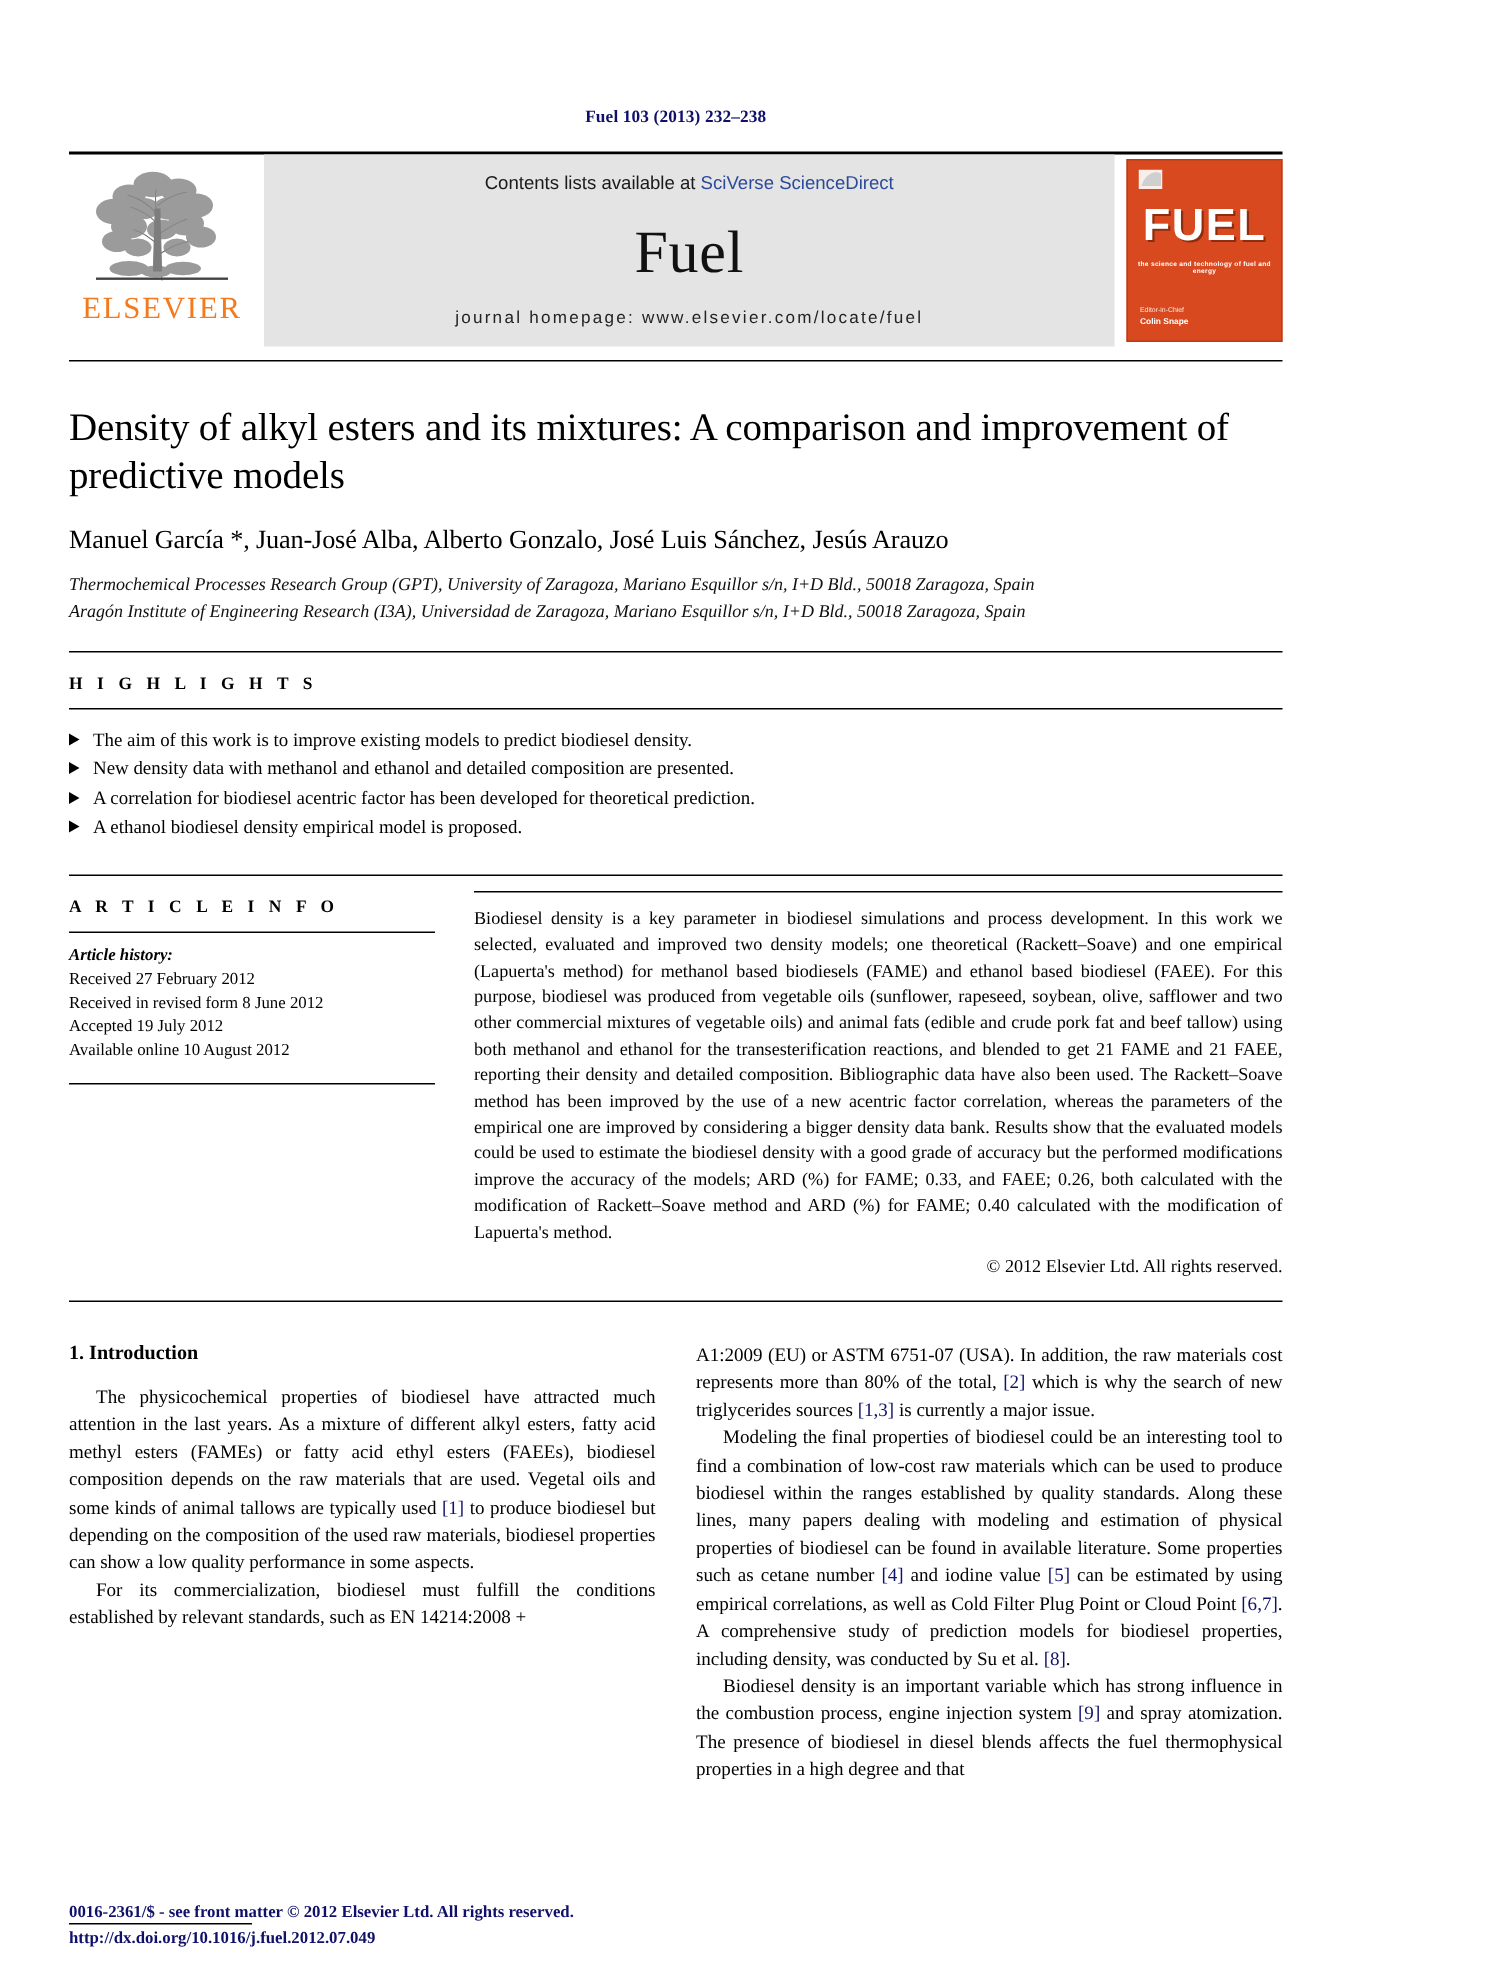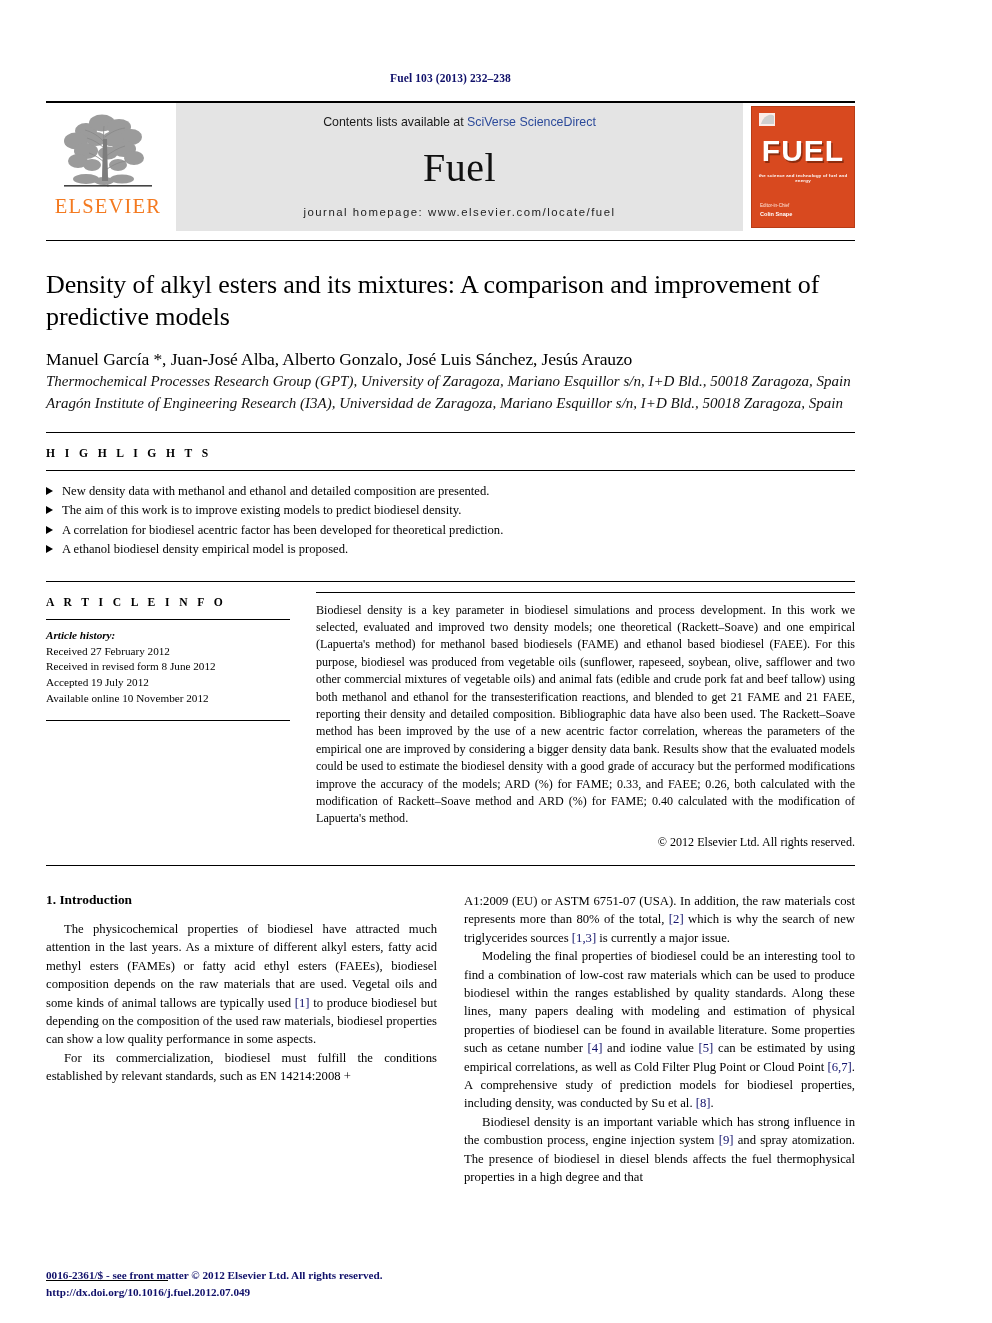--- a/index.html
+++ b/index.html
@@ -155,23 +155,24 @@
     margin: 28px 0 0 0;
     letter-spacing: -0.1px;
   }
   .authors {
     font-family: "Liberation Serif", serif;
     font-size: 17.5px;
     margin-top: 17px;
     letter-spacing: -0.1px;
   }
   .affiliations {
+    margin-top: 11px;
     font-family: "Liberation Serif", serif;
     font-style: italic;
-    font-size: 15px;
+    font-size: 12px;
     line-height: 1.47;
     color: #111;
   }
 
   
   .section-rule-top {
     border-top: 1.2px solid #000;
     margin-top: 17px;
   }
   .hl-head, .sec-head {
@@ -394,37 +395,37 @@
   <div class="authors">Manuel García *, Juan-José Alba, Alberto Gonzalo, José Luis Sánchez, Jesús Arauzo</div>
   <div class="affiliations">
     <div>Thermochemical Processes Research Group (GPT), University of Zaragoza, Mariano Esquillor s/n, I+D Bld., 50018 Zaragoza, Spain</div>
     <div>Aragón Institute of Engineering Research (I3A), Universidad de Zaragoza, Mariano Esquillor s/n, I+D Bld., 50018 Zaragoza, Spain</div>
   </div>
 
   <div class="section-rule-top"></div>
   <div class="hl-head">H I G H L I G H T S</div>
   <div class="hl-rule"></div>
   <ul class="hl-list">
+    <li><span class="hl-bullet"></span><span>The aim of this work is to improve existing models to predict biodiesel density.</span></li>
     <li><span class="hl-bullet"></span><span>New density data with methanol and ethanol and detailed composition are presented.</span></li>
-    <li><span class="hl-bullet"></span><span>The aim of this work is to improve existing models to predict biodiesel density.</span></li>
     <li><span class="hl-bullet"></span><span>A correlation for biodiesel acentric factor has been developed for theoretical prediction.</span></li>
     <li><span class="hl-bullet"></span><span>A ethanol biodiesel density empirical model is proposed.</span></li>
   </ul>
 
   <div class="info-abstract">
 
     <div class="col-info">
       <div class="sec-head">A R T I C L E    I N F O</div>
       <div class="info-rule"></div>
       <div class="info-body">
         <div class="lbl">Article history:</div>
         <div>Received 27 February 2012</div>
         <div>Received in revised form 8 June 2012</div>
         <div>Accepted 19 July 2012</div>
-        <div>Available online 10 November 2012</div>
+        <div>Available online 10 August 2012</div>
       </div>
       <div class="kw-rule"></div>
     </div>
 
     <div class="col-abs">
       <div class="abs-rule"></div>
       <div class="abs-body">Biodiesel density is a key parameter in biodiesel simulations and process development. In this work we selected, evaluated and improved two density models; one theoretical (Rackett–Soave) and one empirical (Lapuerta's method) for methanol based biodiesels (FAME) and ethanol based biodiesel (FAEE). For this purpose, biodiesel was produced from vegetable oils (sunflower, rapeseed, soybean, olive, safflower and two other commercial mixtures of vegetable oils) and animal fats (edible and crude pork fat and beef tallow) using both methanol and ethanol for the transesterification reactions, and blended to get 21 FAME and 21 FAEE, reporting their density and detailed composition. Bibliographic data have also been used. The Rackett–Soave method has been improved by the use of a new acentric factor correlation, whereas the parameters of the empirical one are improved by considering a bigger density data bank. Results show that the evaluated models could be used to estimate the biodiesel density with a good grade of accuracy but the performed modifications improve the accuracy of the models; ARD (%) for FAME; 0.33, and FAEE; 0.26, both calculated with the modification of Rackett–Soave method and ARD (%) for FAME; 0.40 calculated with the modification of Lapuerta's method.</div>
       <div class="abs-copyright">© 2012 Elsevier Ltd. All rights reserved.</div>
     </div>
   </div>

